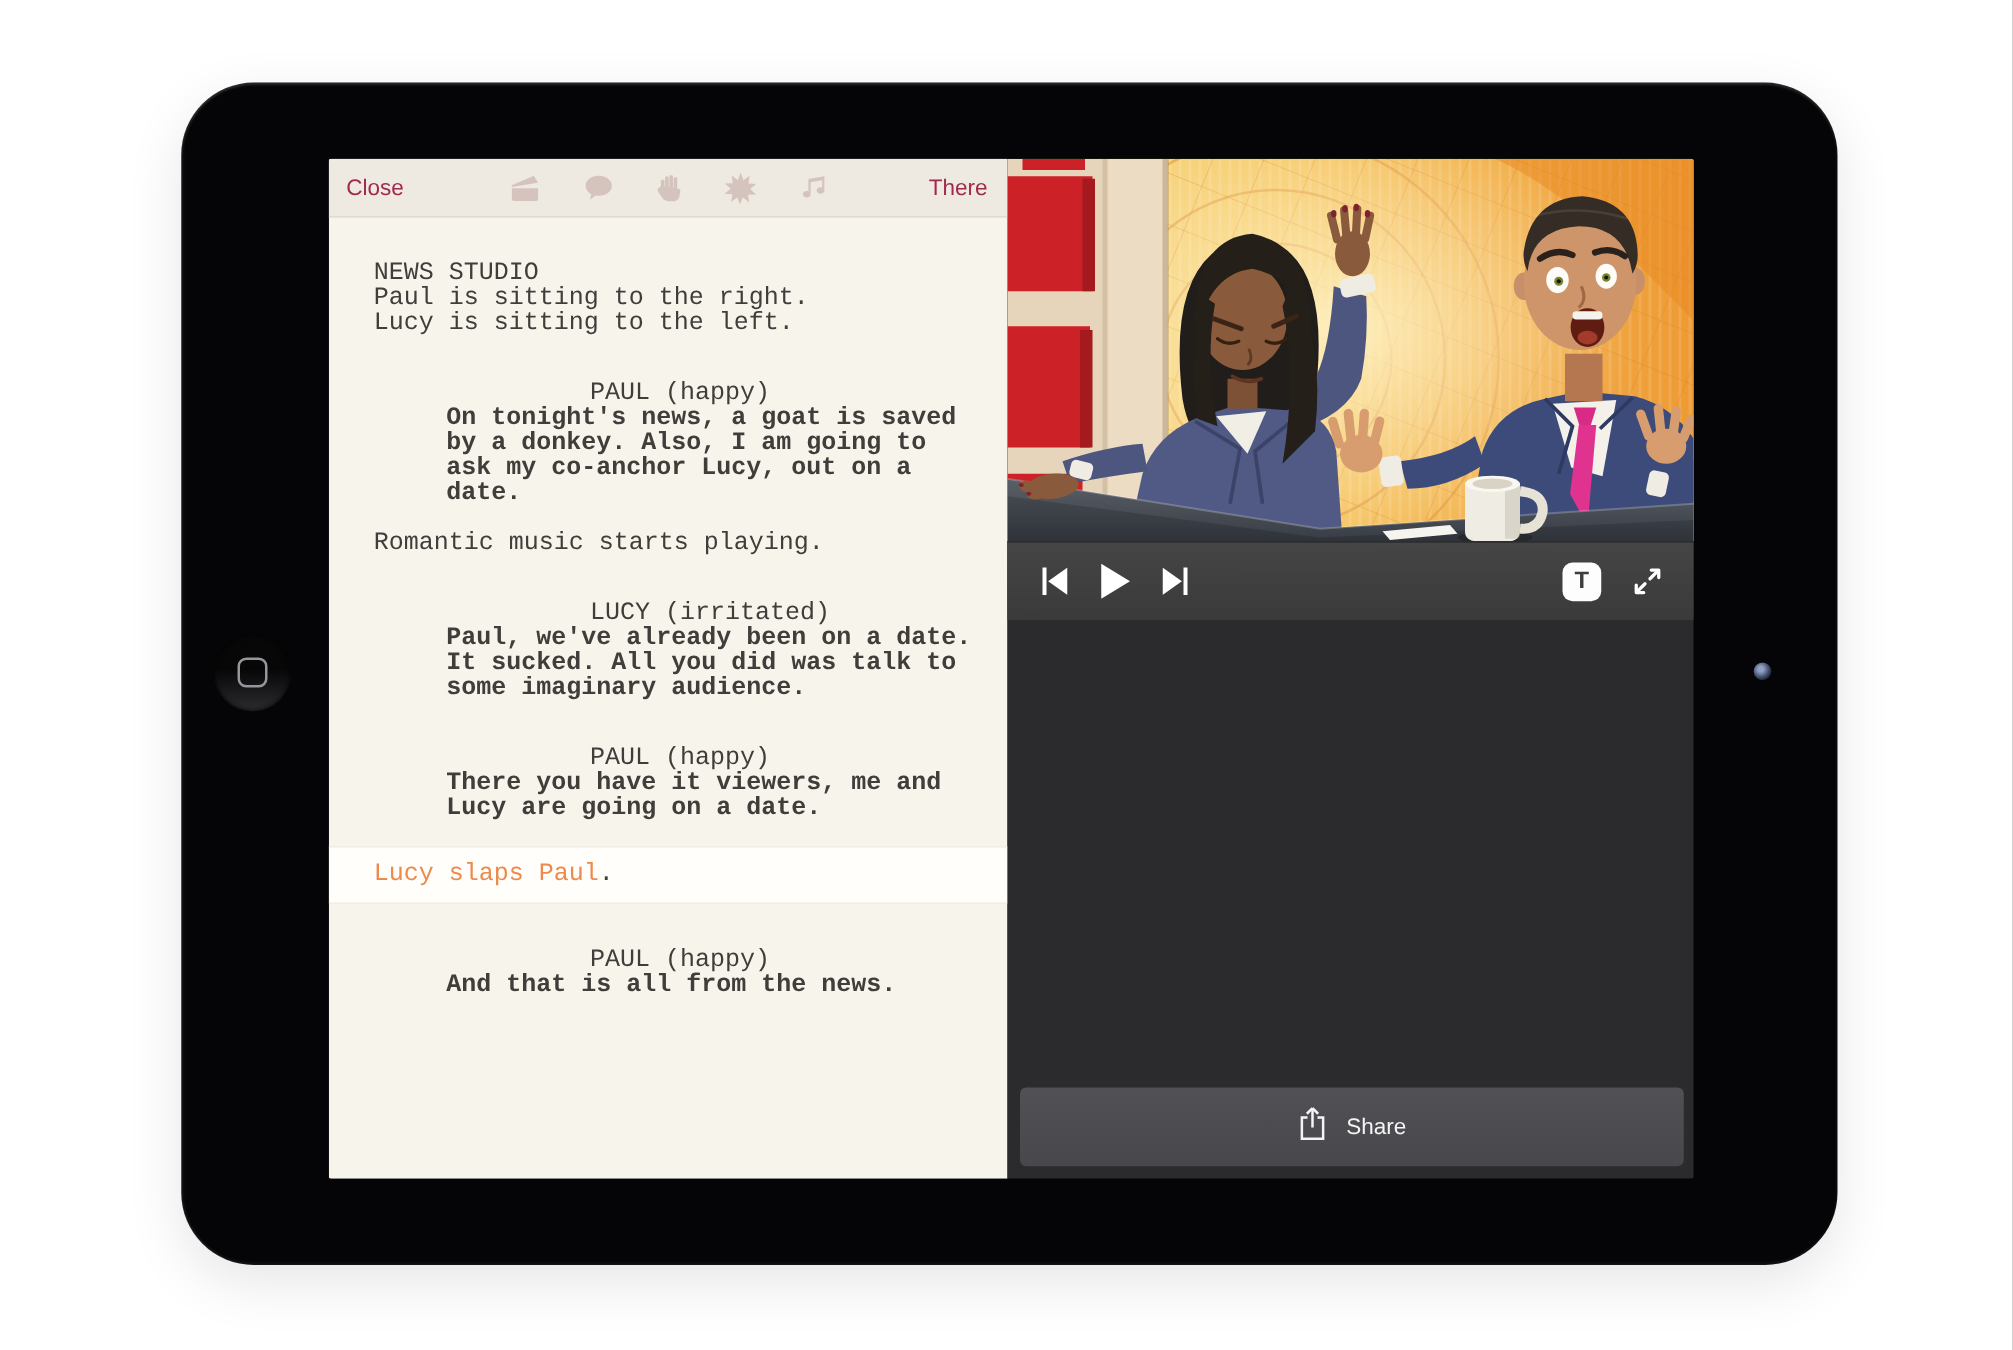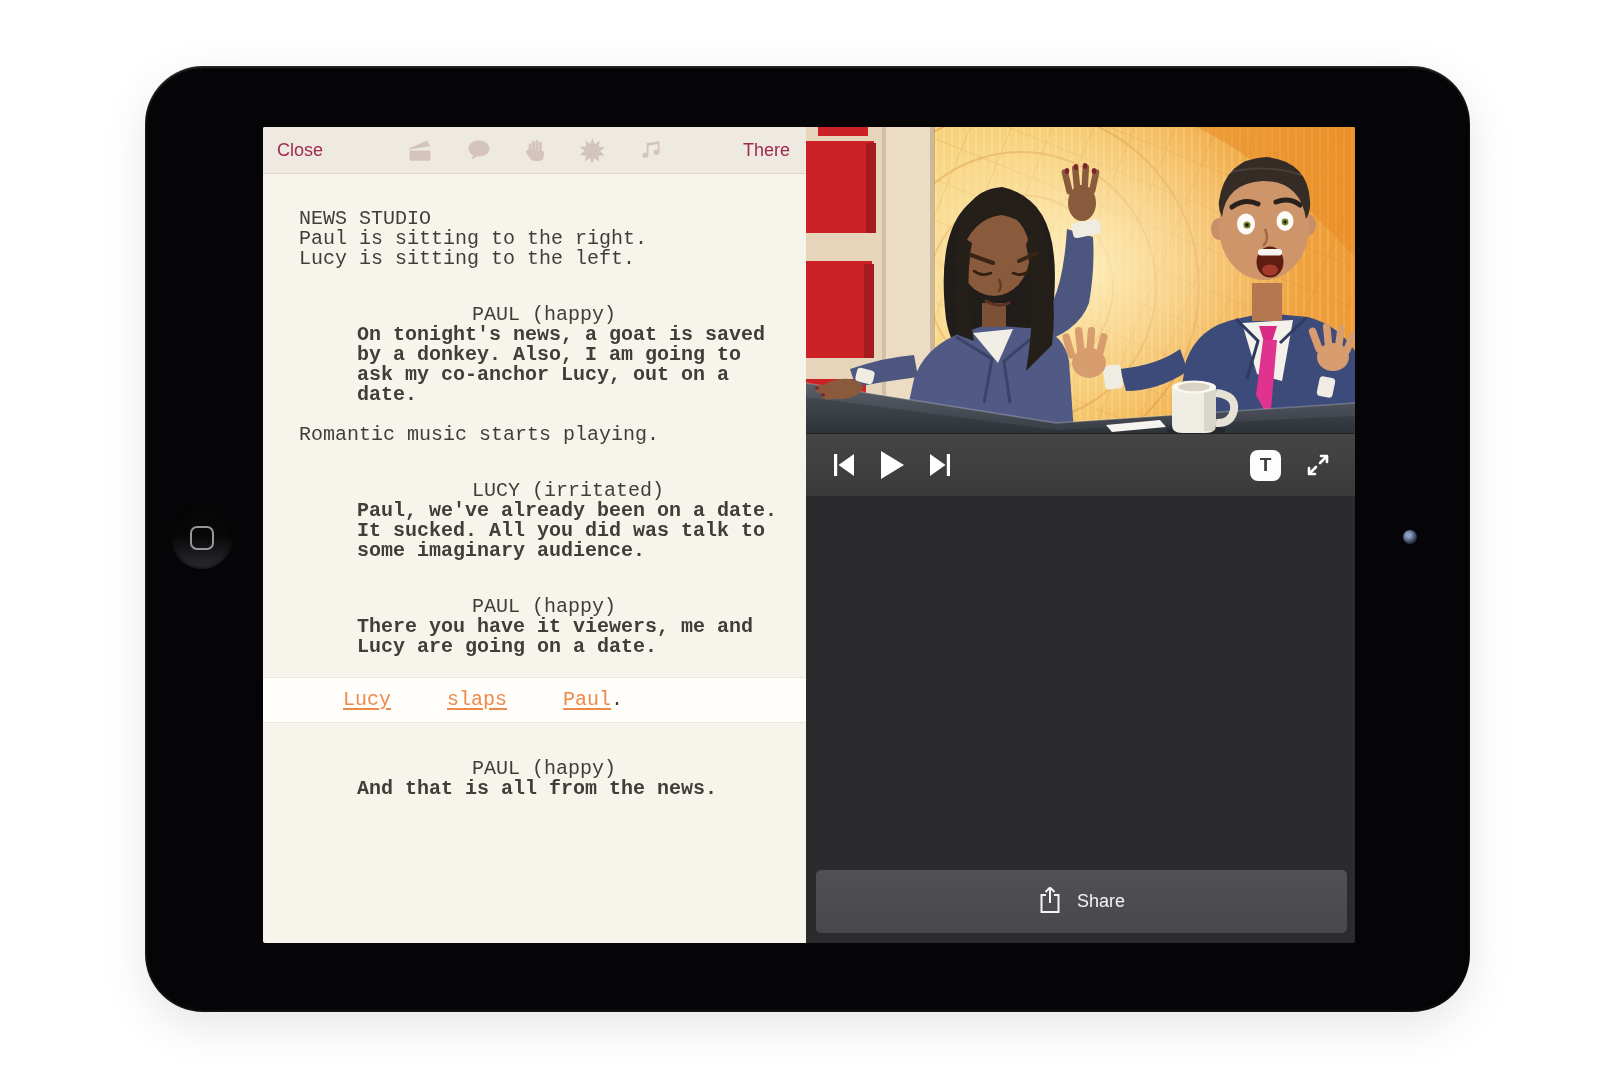--- a/index.html
+++ b/index.html
@@ -29,21 +29,21 @@
             display:flex;align-items:center;gap:33px;}
   .tb-icons svg{display:block;}
   .script-body{padding:35px 20px 20px 36px;font-family:"Liberation Mono",monospace;
                font-size:20px;line-height:20px;color:#403e3b;white-space:pre;}
   .block{margin:0 0 20px 0;}
   .block:last-child{margin-bottom:0;}
   .dlg-line{padding-left:58px;font-weight:bold;}
   .char-line{padding-left:173px;margin-top:36px;}
   .block.highlight{background:#fffefb;margin-left:-36px;margin-right:-20px;
                    padding:12px 20px 12px 36px;border-top:1px solid #eceadf;border-bottom:1px solid #eceadf;}
-  .word-link{color:#ed8a4b;text-decoration:underline;text-underline-offset:3px;cursor:pointer;margin-left:44px;}
+  .word-link{color:#ed8a4b;text-underline-offset:3px;cursor:pointer;}
   
   .right-panel{position:absolute;left:543px;top:0;width:549px;height:816px;background:#2b2b2d;}
   .video{position:absolute;left:0;top:0;width:549px;height:306px;overflow:hidden;background:#f2c668;}
   .video svg{display:block;}
   .controls{position:absolute;left:0;top:306px;width:549px;height:62px;
             background:linear-gradient(#464545,#3b3a3a);border-top:1px solid rgba(0,0,0,.4);
             display:flex;align-items:center;}
   .ctl-left{display:flex;align-items:center;gap:26px;padding-left:26px;}
   .ctl-right{margin-left:auto;display:flex;align-items:center;gap:24px;padding-right:24px;}
   .ctl-btn{display:flex;align-items:center;justify-content:center;cursor:pointer;}

